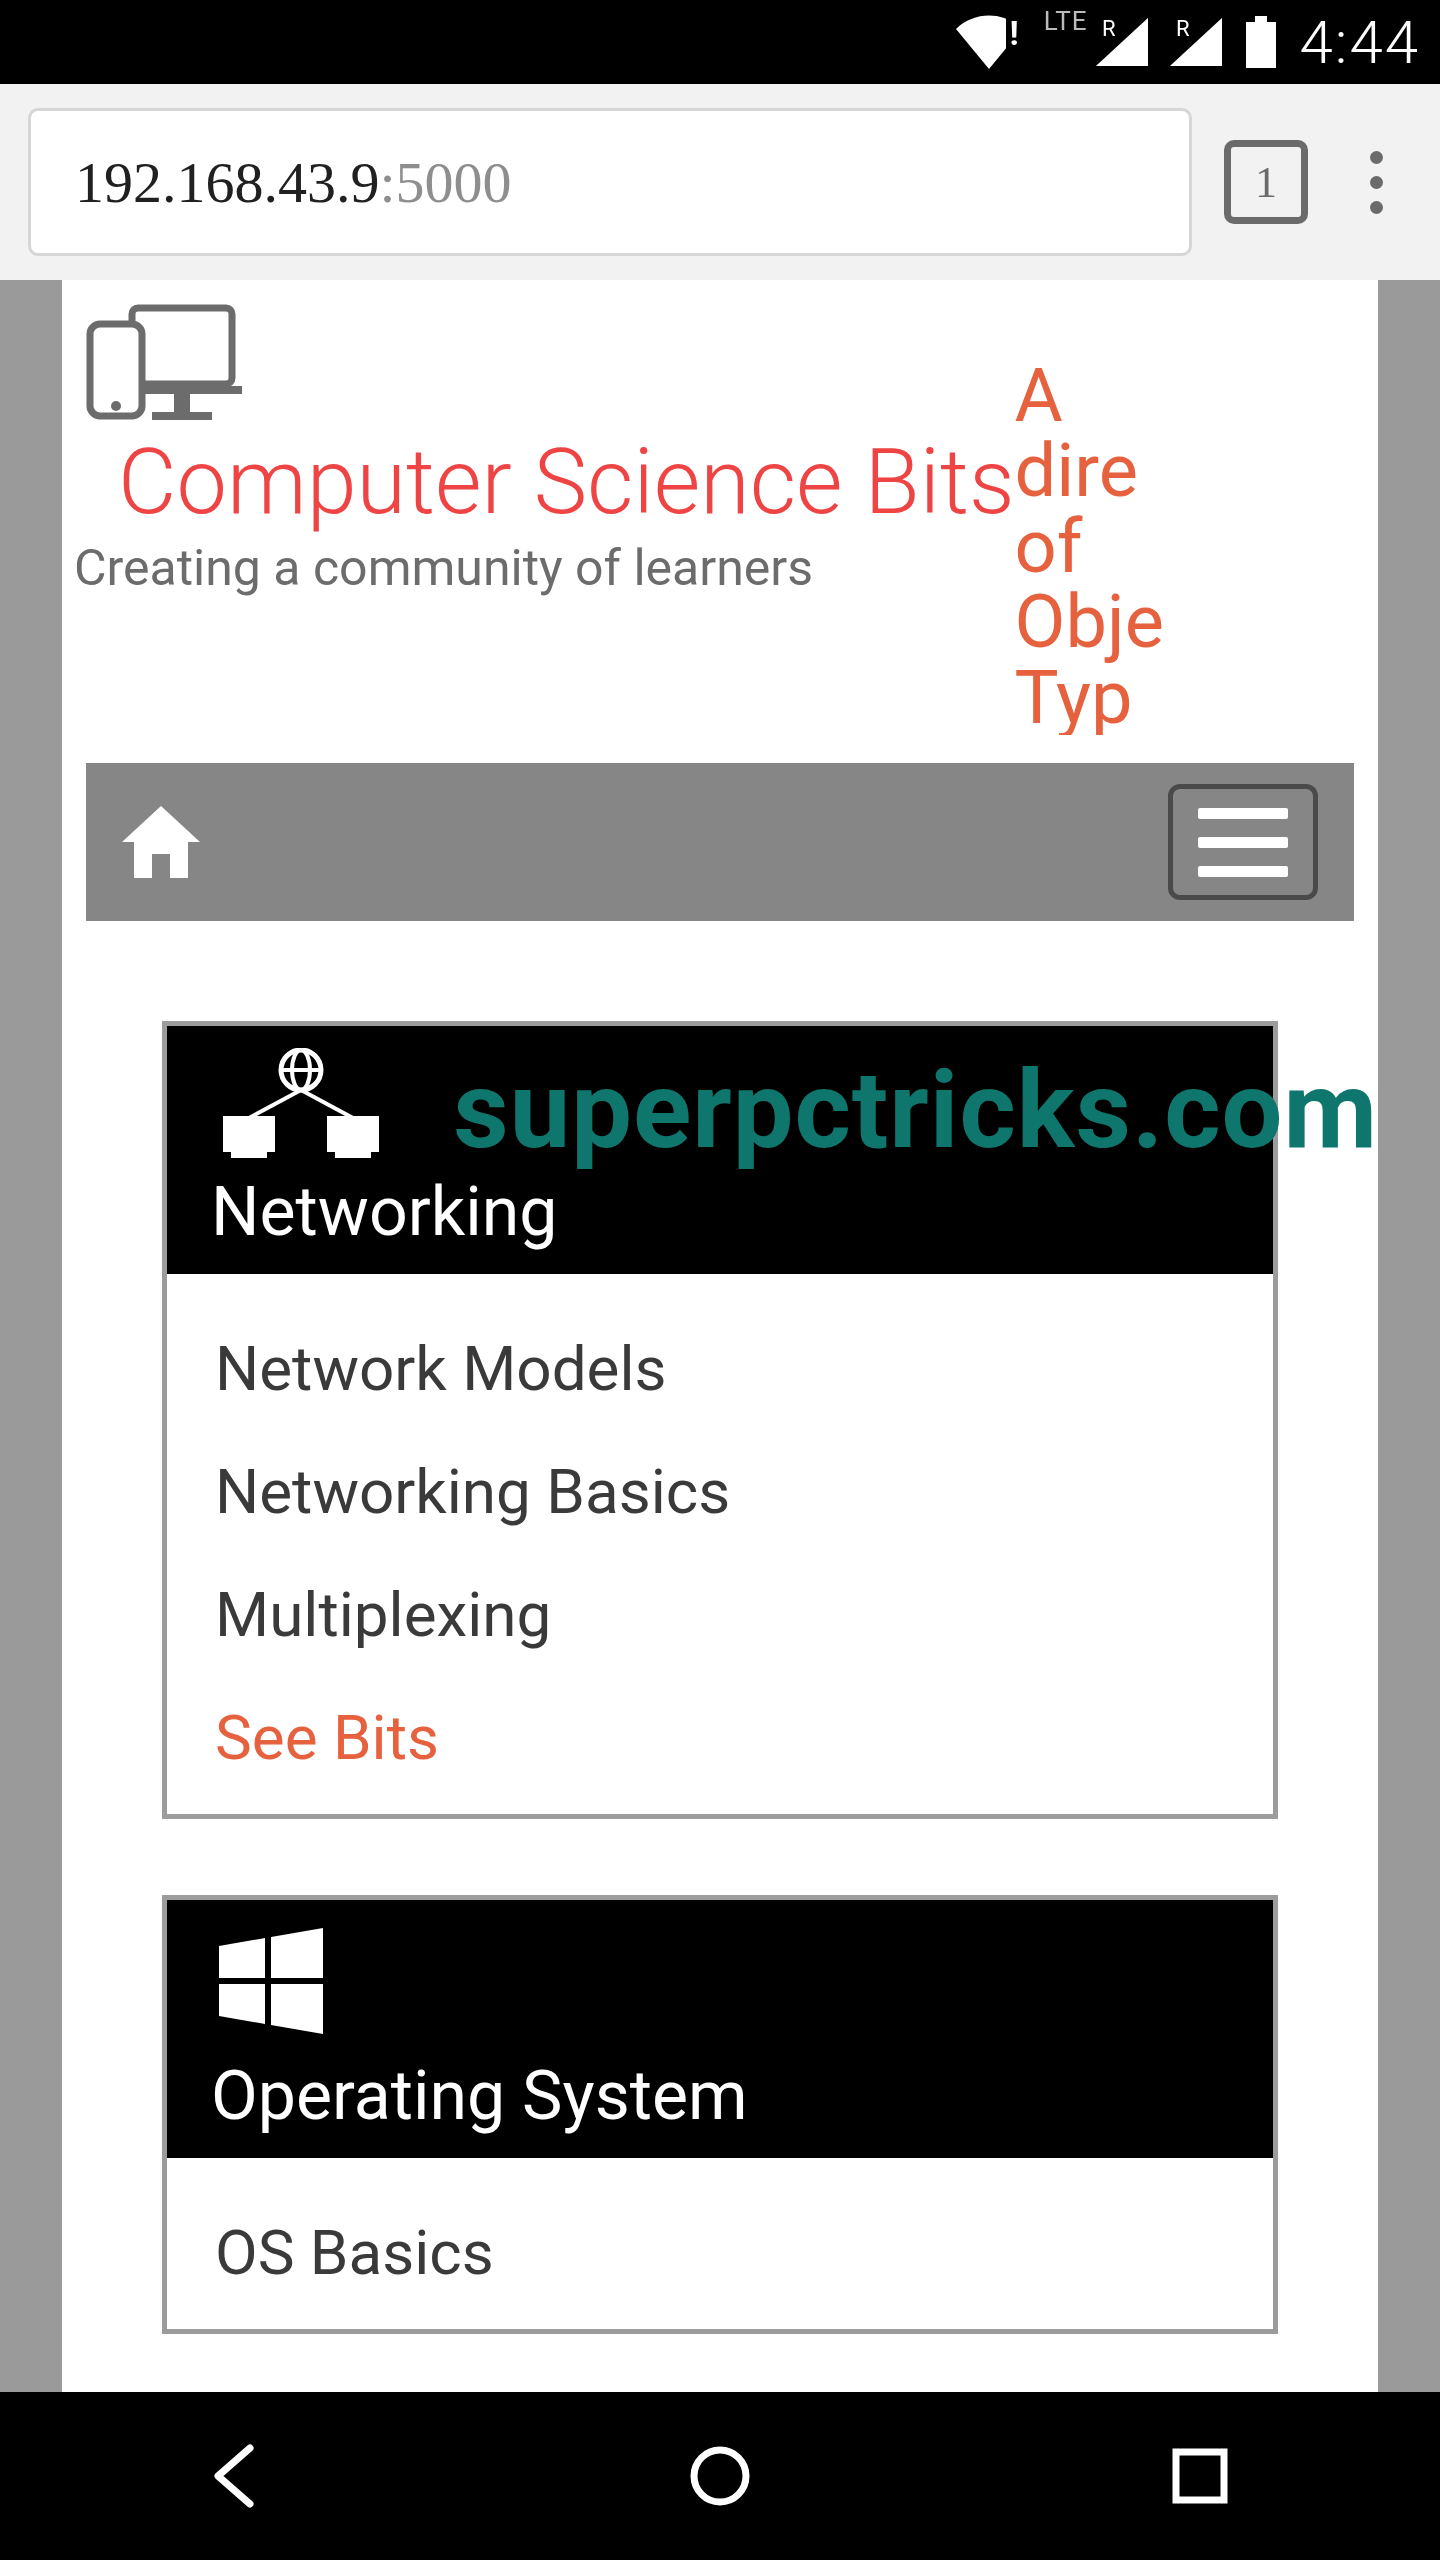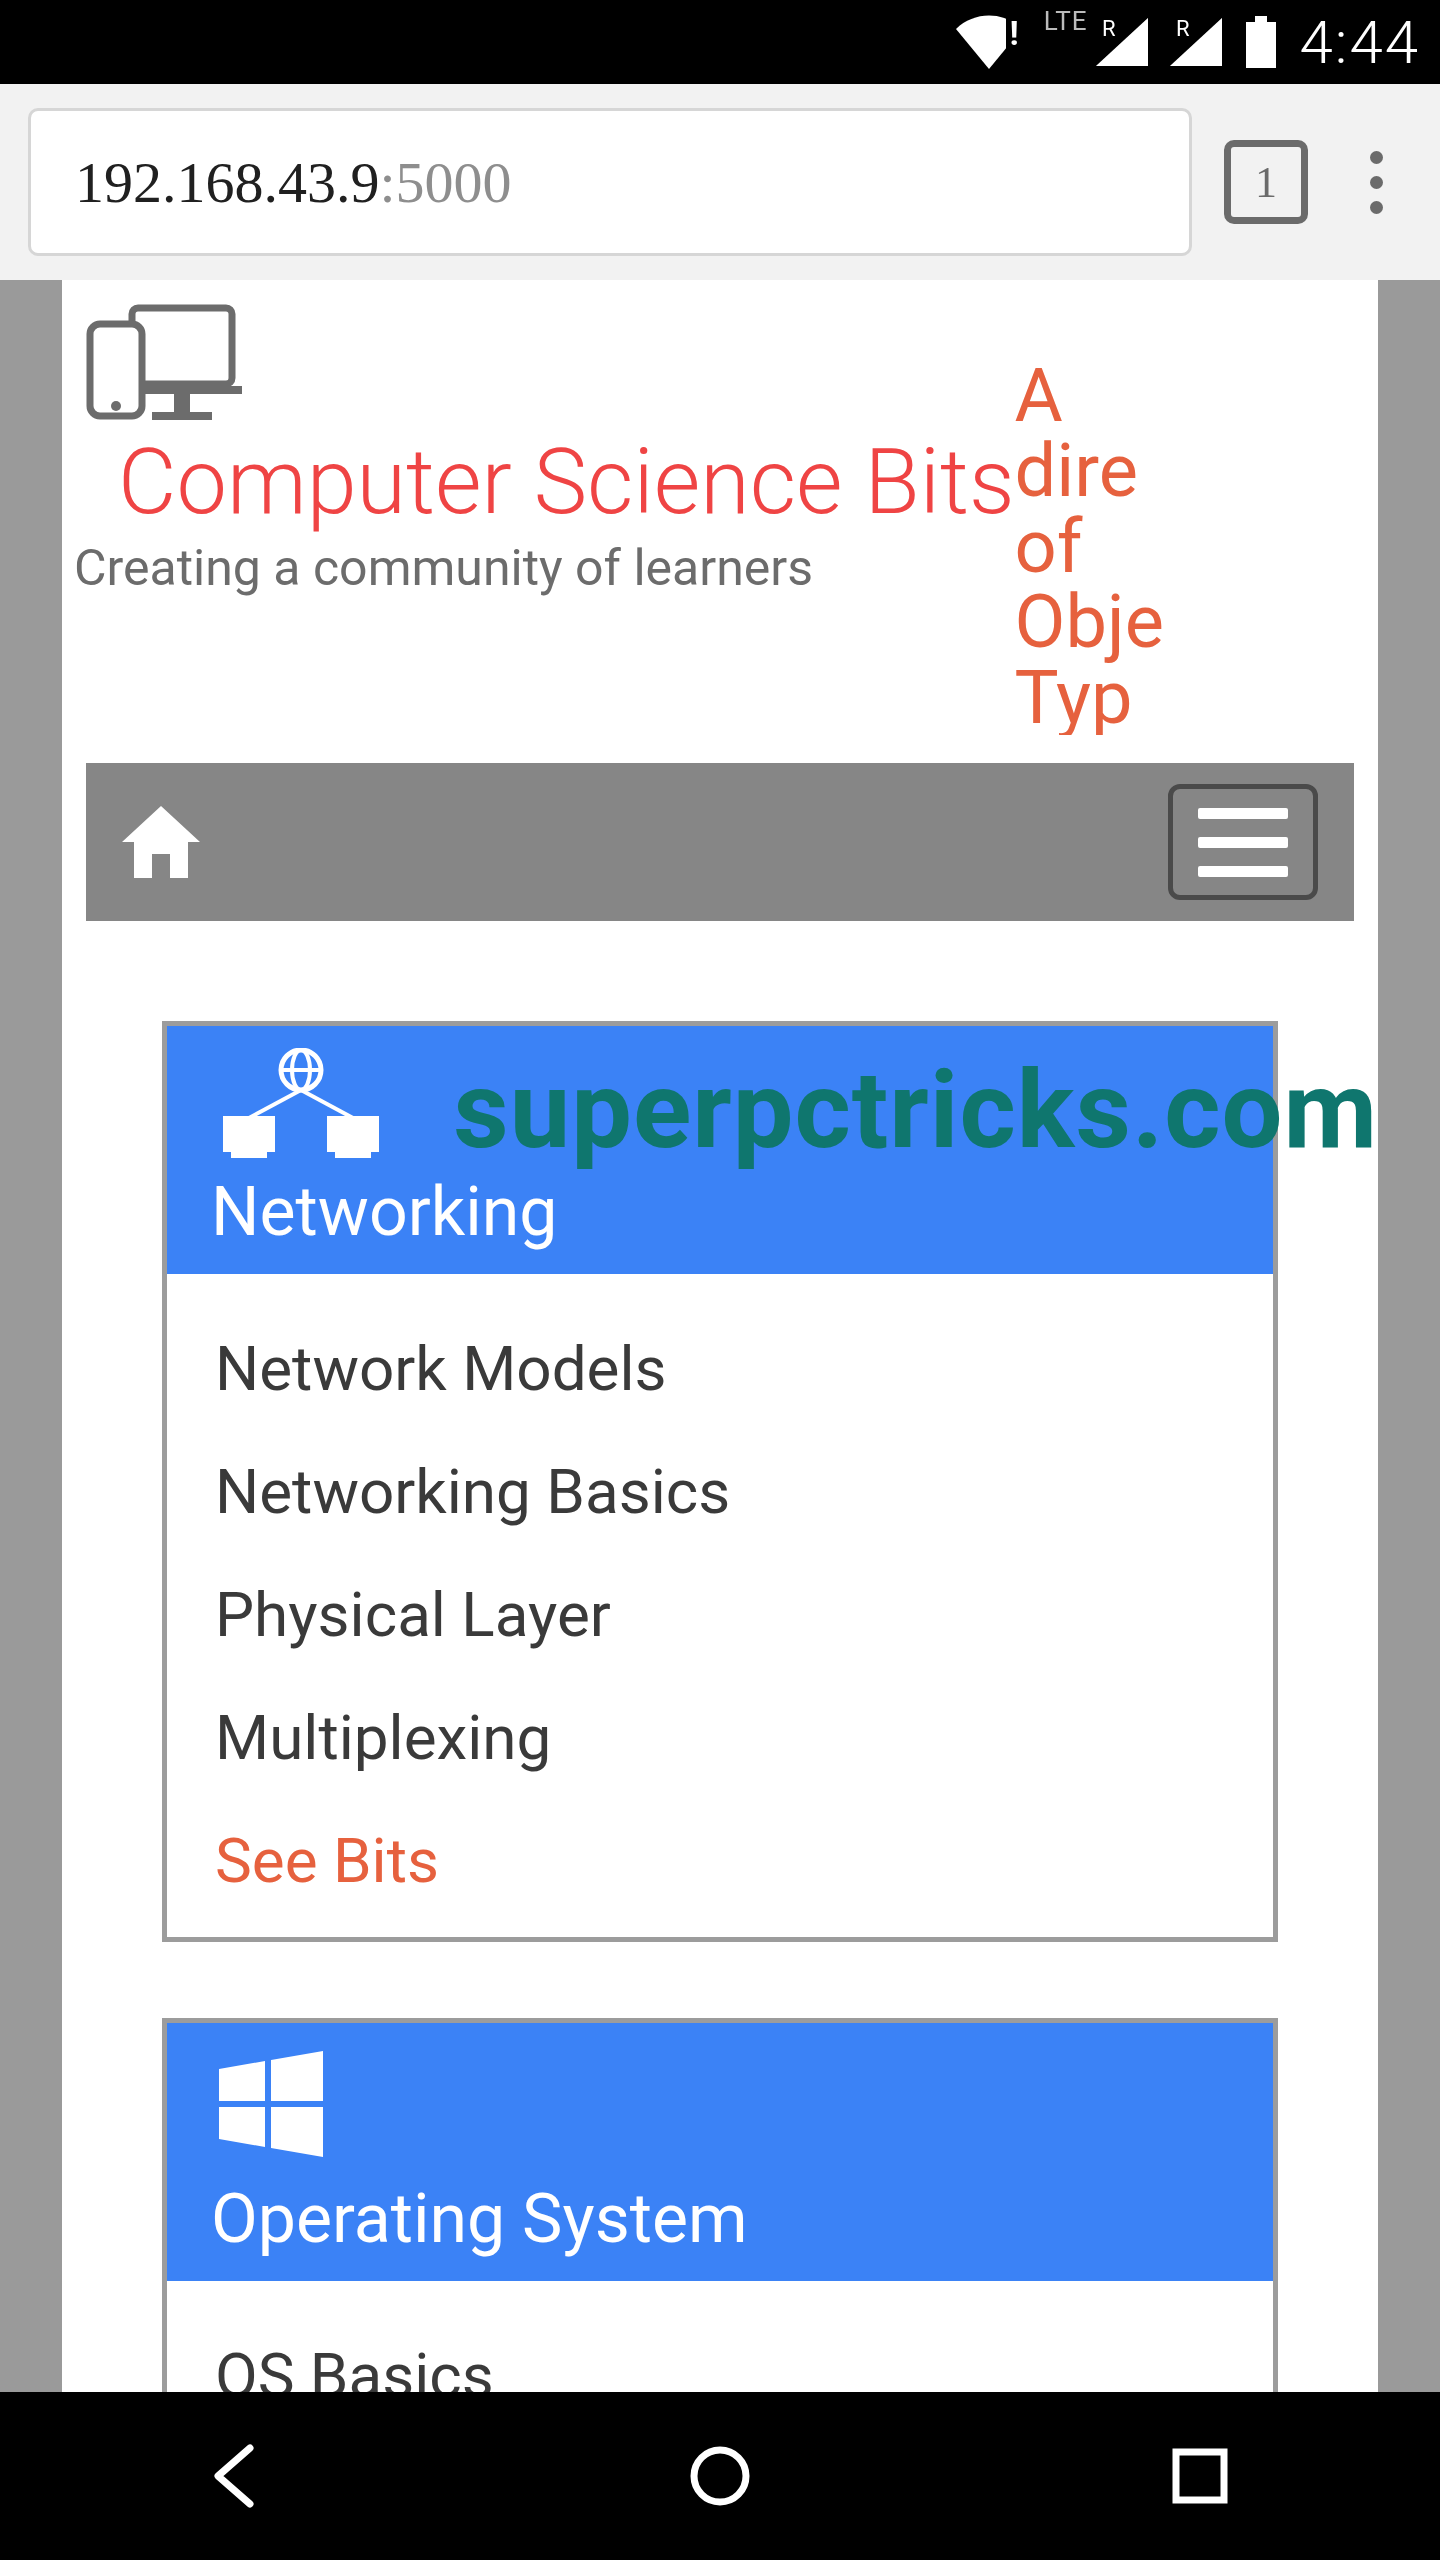--- a/index.html
+++ b/index.html
@@ -97,21 +97,21 @@
     border: 5px solid #4a4a4a;
     border-radius: 12px;
     display: flex; flex-direction: column; align-items: center; justify-content: center; gap: 18px;
   }
   .hamburger span { width: 90px; height: 11px; background: #fff; border-radius: 2px; }
 
   
   .cards { padding: 100px 100px 0 100px; display: flex; flex-direction: column; gap: 76px; position: relative; }
   .card { border: 5px solid #9c9c9c; background: #fff; }
   .card-head {
-    background: #3b82f6;
+    background: #000000;
     color: #fff;
     padding: 22px 44px 22px 44px;
   }
   .card-head .card-title { font-size: 68px; font-weight: 400; margin-top: 10px; }
   .card-body { padding: 58px 72px 40px 48px; display: flex; flex-direction: column; gap: 50px; }
   .card-link { font-size: 62px; color: #3a3a3a; }
   .see-more { font-size: 62px; color: #e6613e; }
 
   .watermark {
     position: absolute;
@@ -238,21 +238,20 @@
               <rect x="20" y="104" width="36" height="6" fill="#fff"></rect>
               <rect x="116" y="68" width="52" height="36" fill="#fff"></rect>
               <rect x="124" y="104" width="36" height="6" fill="#fff"></rect>
             </svg>
           </span>
           <div class="card-title">Networking</div>
         </div>
         <div class="card-body">
           <div class="card-link">Network Models</div>
           <div class="card-link">Networking Basics</div>
-          <div class="card-link">Physical Layer</div>
           <div class="card-link">Multiplexing</div>
           <div class="see-more">See Bits</div>
         </div>
       </div>
 
       <div class="card">
         <div class="card-head">
           <span>
             <svg width="120" height="120" viewBox="0 0 120 120">
               <polygon points="8,24 54,16 54,56 8,56" fill="#fff"></polygon>

